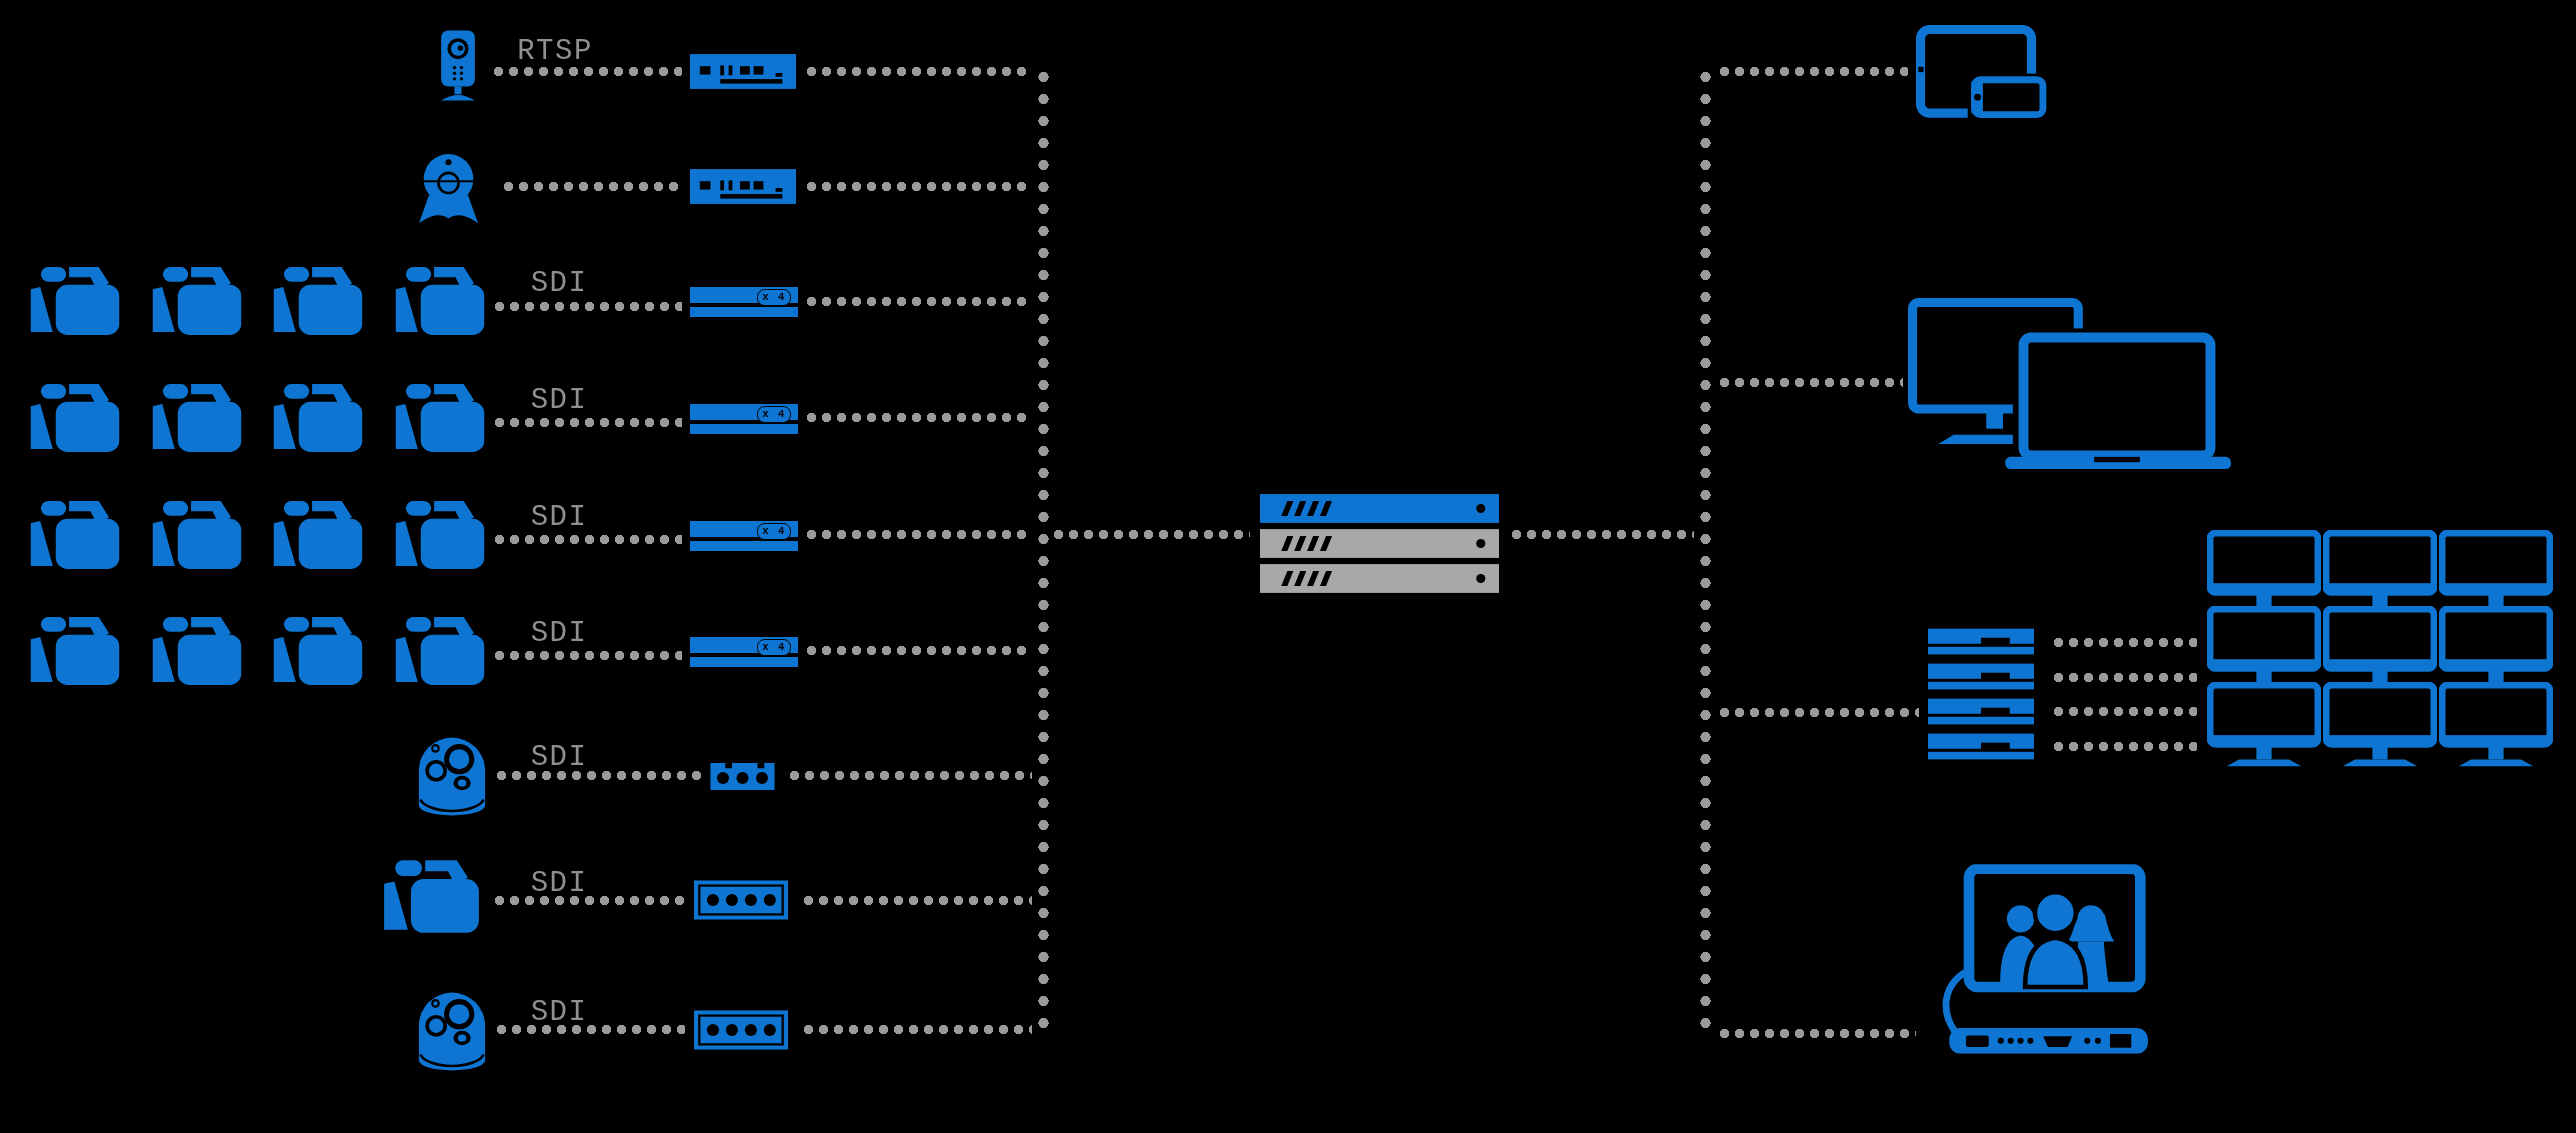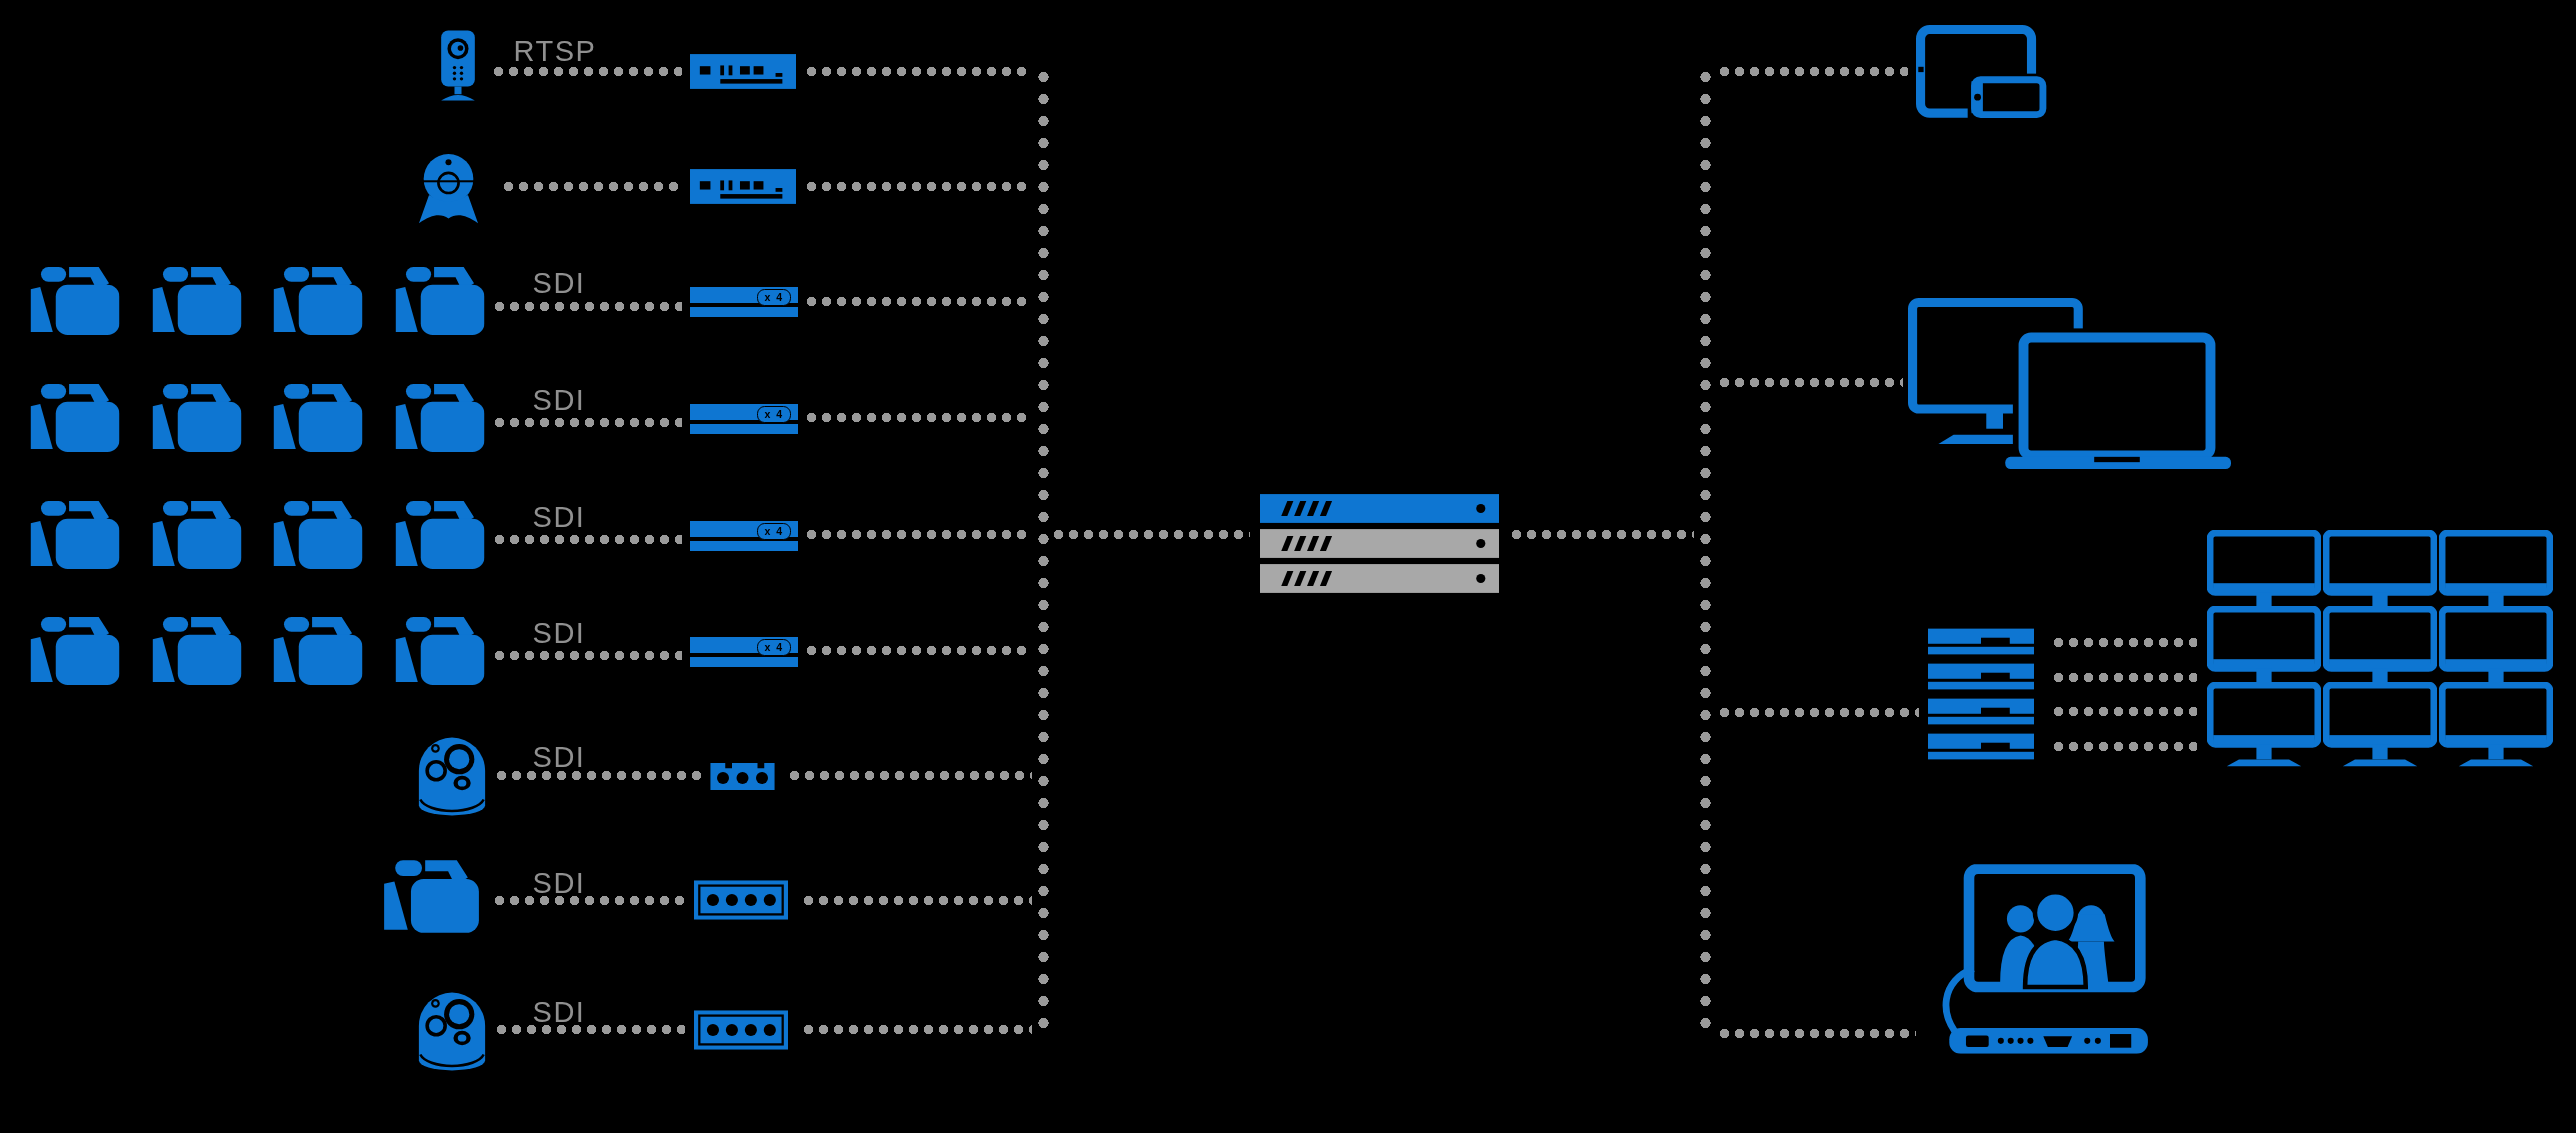--- a/index.html
+++ b/index.html
@@ -4,21 +4,21 @@
 <style>
   :root{
     --blue:#0e76d2;
     --gray-unit:#a8a8a8;
     --dot:#9a9a9a;
     --label:#909090;
     --bg:#000000;
   }
   html,body{margin:0;padding:0;background:var(--bg);}
   .canvas{position:relative;width:2576px;height:1133px;background:var(--bg);overflow:hidden;
-          font-family:Liberation Sans, sans-serif;}
+          font-family:Liberation Mono, monospace;}
   .abs{position:absolute;}
   
   .dh{position:absolute;height:11.4px;
       background-image:radial-gradient(circle 5px at 50% 50%, var(--dot) 98%, transparent 100%);
       background-size:15px 11.4px;background-repeat:repeat-x;}
   .dv{position:absolute;width:11.4px;
       background-image:radial-gradient(circle 5.3px at 50% 50%, var(--dot) 98%, transparent 100%);
       background-size:11.4px 22px;background-repeat:repeat-y;}
   .src-label{position:absolute;width:122px;text-align:center;font-size:29px;
              color:var(--label);letter-spacing:1.5px;}

